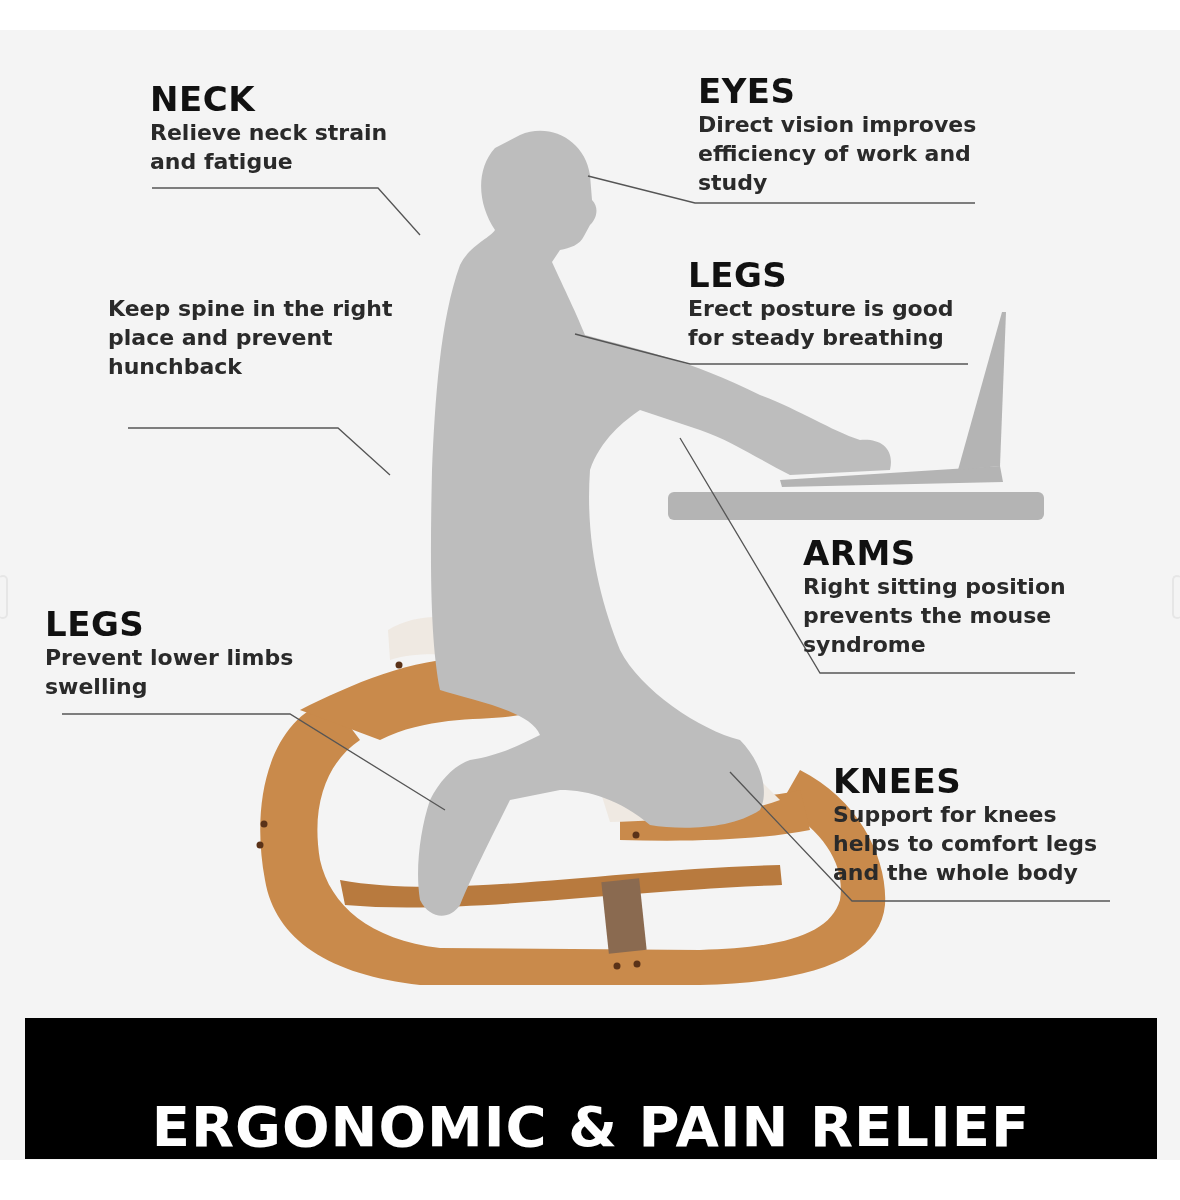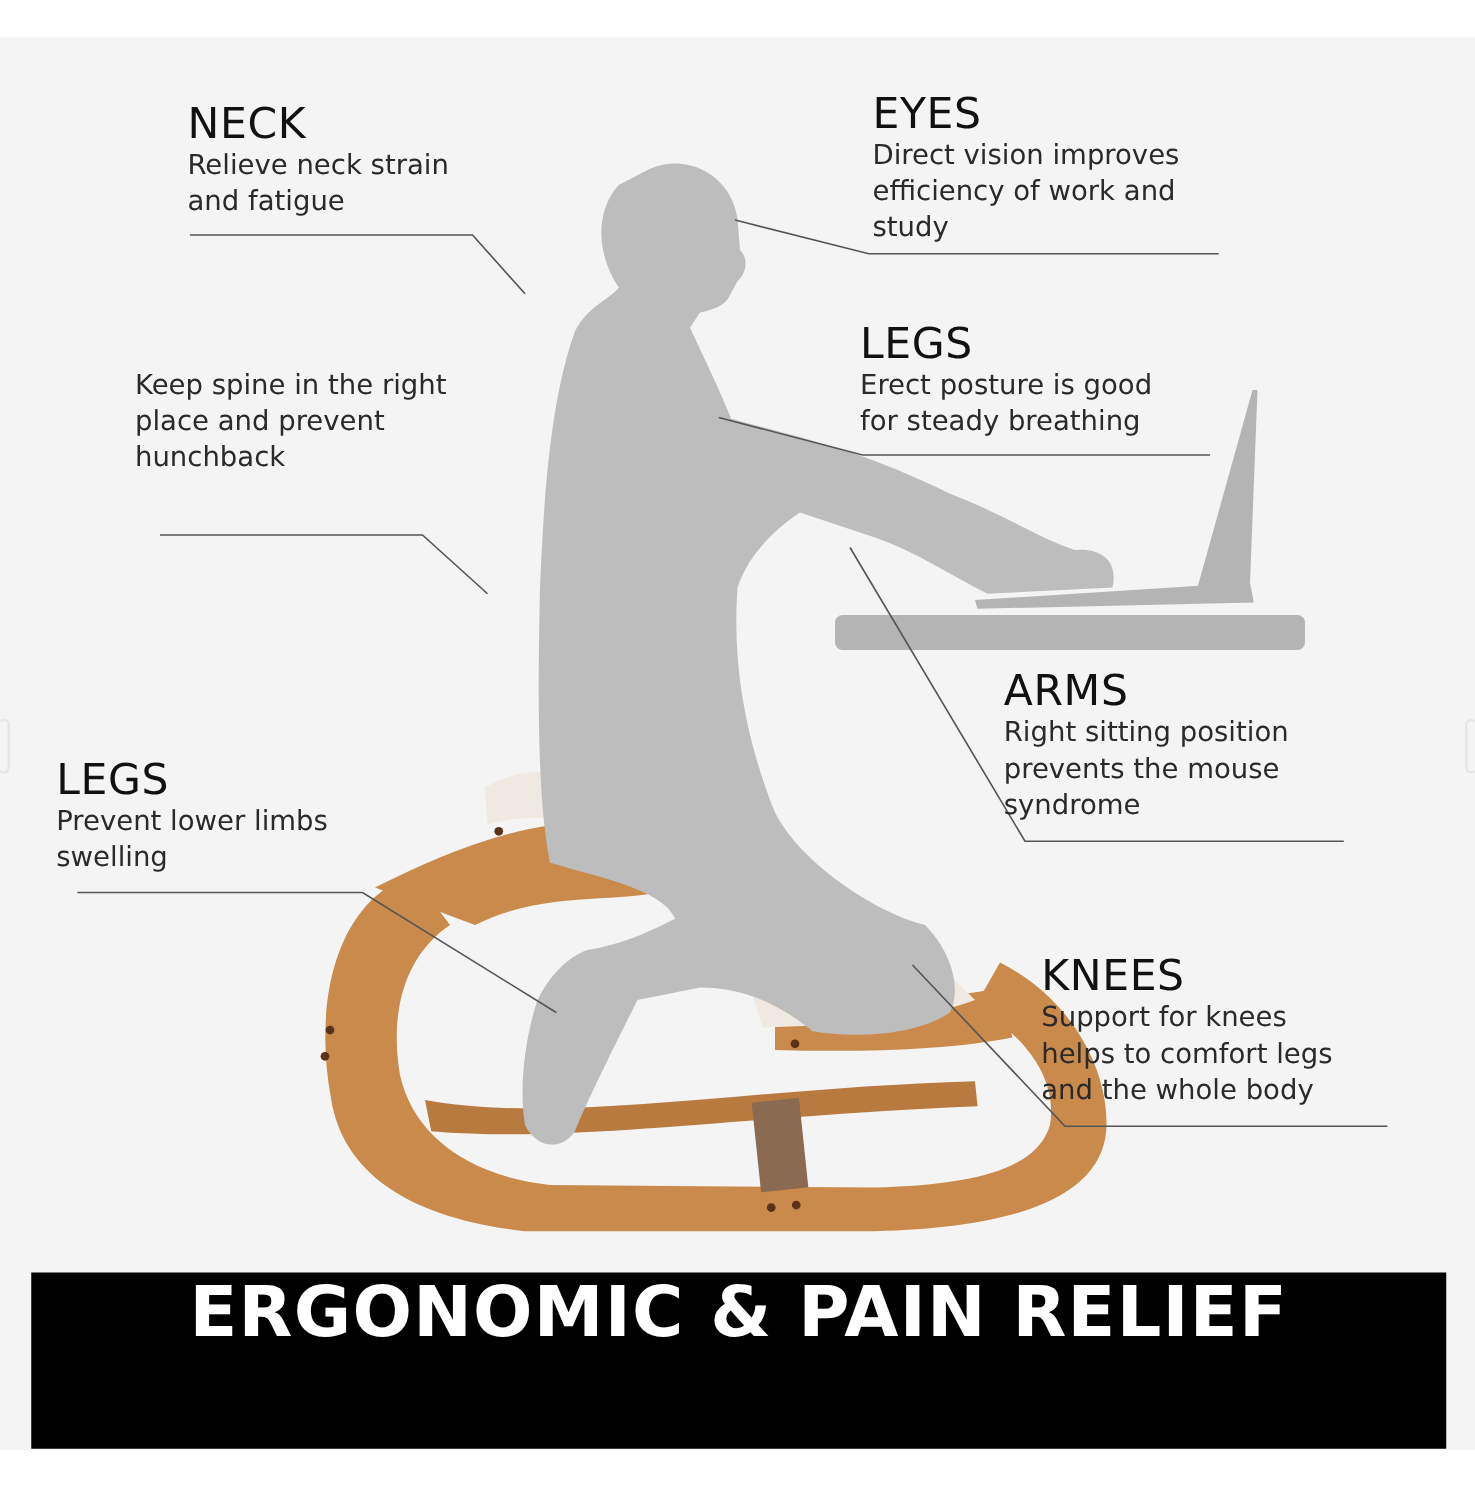--- a/index.html
+++ b/index.html
@@ -1,23 +1,23 @@
 <!DOCTYPE html>
 <html><head>
 <meta charset="utf-8">
 <style>
   html, body { margin:0; padding:0; }
   body { width:1180px; height:1200px; background:#ffffff; position:relative; overflow:hidden;
          font-family:"Liberation Sans", sans-serif; }
   .panel { position:absolute; left:0; top:30px; width:1180px; height:1130px; background:#f4f4f4; }
   .art { position:absolute; left:0; top:0; width:1180px; height:1200px; }
-  .callout { position:absolute; color:#1a1a1a; }
+  .callout { position:absolute; color:#1a1a1a;font-weight:bold; }
   .callout .title { font-family:"DejaVu Sans", sans-serif; font-size:34px; line-height:38px; color:#111; letter-spacing:0.5px; }
   .callout .desc { font-family:"DejaVu Sans", sans-serif; font-size:22px; line-height:29px; color:#2a2a2a; white-space:pre-line; }
-  .banner { position:absolute; left:25px; top:1018px; width:1132px; height:141px; background:#000; display:flex; align-items:flex-start; justify-content:center; }
+  .banner { position:absolute; left:25px; top:1018px; width:1132px; height:141px; background:#000; display:flex; align-items:flex-end; justify-content:center; }
   .banner span { color:#fff; font-family:"DejaVu Sans", sans-serif; font-weight:bold; font-size:56px; letter-spacing:1px; }
   .edge-nav { position:absolute; top:575px; width:8px; height:40px; border-radius:20px; }
   .edge-nav.left { left:-2px; border:2px solid #e6e6e6; border-left:none; }
   .edge-nav.right { right:-2px; border:2px solid #e6e6e6; border-right:none; }
 </style>
 </head>
 <body>
 
 <div class="panel"></div>
 

